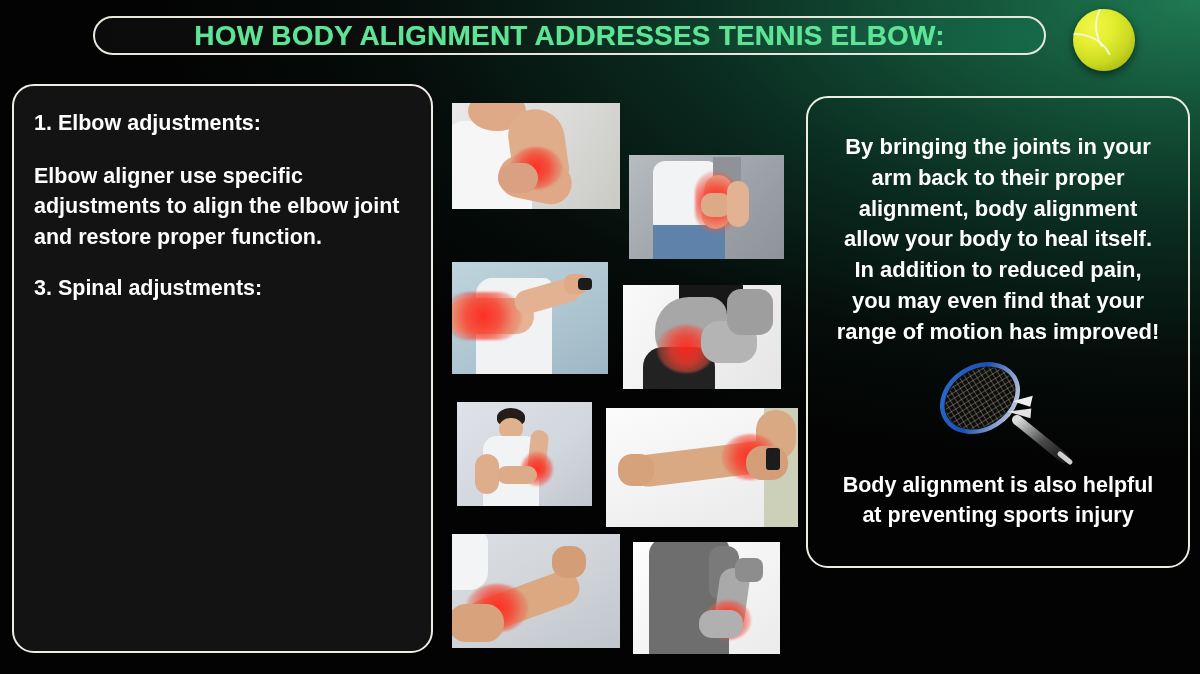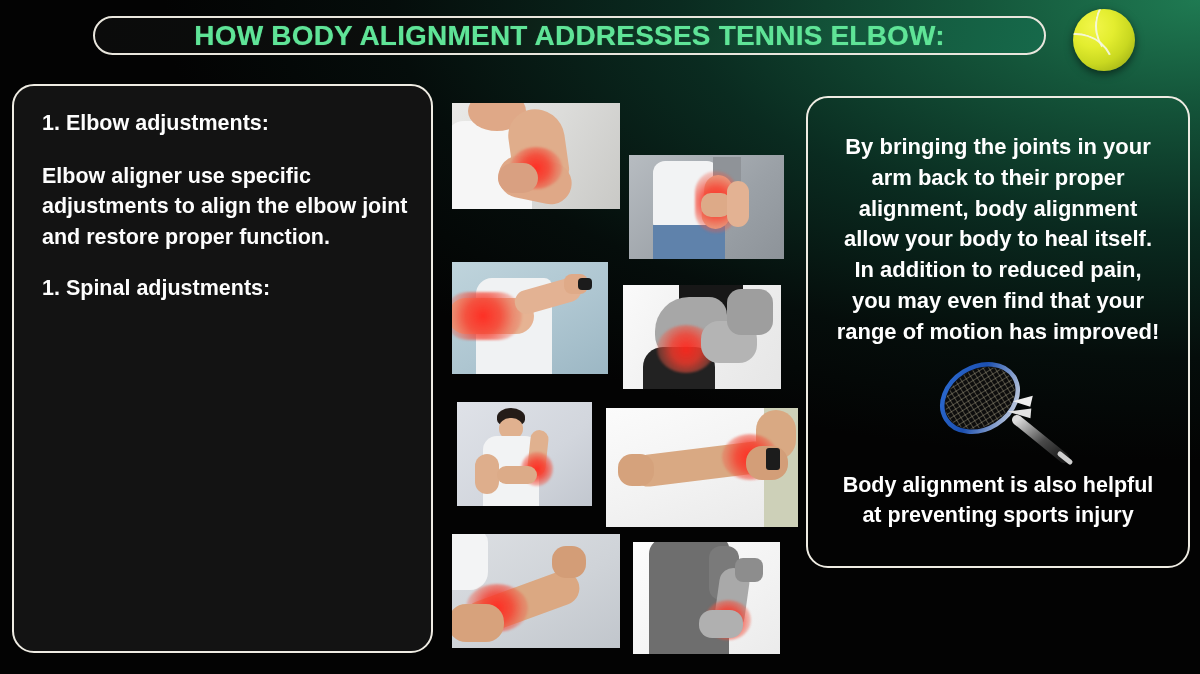--- a/index.html
+++ b/index.html
@@ -48,21 +48,21 @@
   #left-card{left:12px;top:84px;width:421px;height:569px;background:#131313;}
   #right-card{left:806px;top:96px;width:384px;height:472px;
     background:
       radial-gradient(125% 100% at 100% 0%, #20835a 0%, #176games 0%, #176244 22%, #0d3d2c 40%, #07211a 58%, #0a0f0d 74%, #0d0d0d 100%);
   }
   .card-inner{position:absolute;left:0;top:0;right:0;bottom:0;padding:14px 20px;box-sizing:border-box;}
   
   #left-card .ltext{
     color:#fdfdfd;font-size:21.5px;font-weight:bold;line-height:1.42;
   }
-  #left-card .blk{margin:0 0 21px 8px;}
+  #left-card .blk{margin:0 0 21px 0;}
   #left-card .blk.b1{margin-top:8px;margin-bottom:22px;}
   
   #right-card .rtext{
     color:#ffffff;font-size:22px;font-weight:bold;line-height:1.40;text-align:center;
   }
   #right-card .rtext.p1{margin:20px 4px 0 4px;}
   #right-card .rtext.p2{margin:0 4px 0 4px;font-size:21.5px;}
   .racket-wrap{height:120px;display:flex;align-items:center;justify-content:center;margin-top:2px;}
   
   .photo{position:absolute;overflow:hidden;background:#cfd4d8;}
@@ -94,21 +94,21 @@
   <div class="ball">
     <div class="seam s1"></div>
     <div class="seam s2"></div>
   </div>
 
   <div class="card" id="left-card">
     <div class="card-inner">
       <div class="ltext">
         <div class="blk b1">1. Elbow adjustments:</div>
         <div class="blk">Elbow aligner use specific adjustments to align the elbow joint and restore proper function.</div>
-        <div class="blk">1. Spinal adjustments:</div>
+        <div class="blk">3. Spinal adjustments:</div>
       </div>
     </div>
   </div>
 
   <div>
 
     <div class="photo" style="left:452px;top:103px;width:168px;height:106px;">
       <div class="bg-wall" style="background:linear-gradient(120deg,#e9e9e7 0%,#dcdcda 50%,#c9c9c6 100%);"></div>
       <div class="shirt" style="left:-6px;top:18px;width:86px;height:95px;border-radius:18px 26px 0 0;background:#f6f6f6;"></div>
       <div class="skin" style="left:16px;top:-12px;width:58px;height:40px;border-radius:50%;background:#dfa887;"></div>

